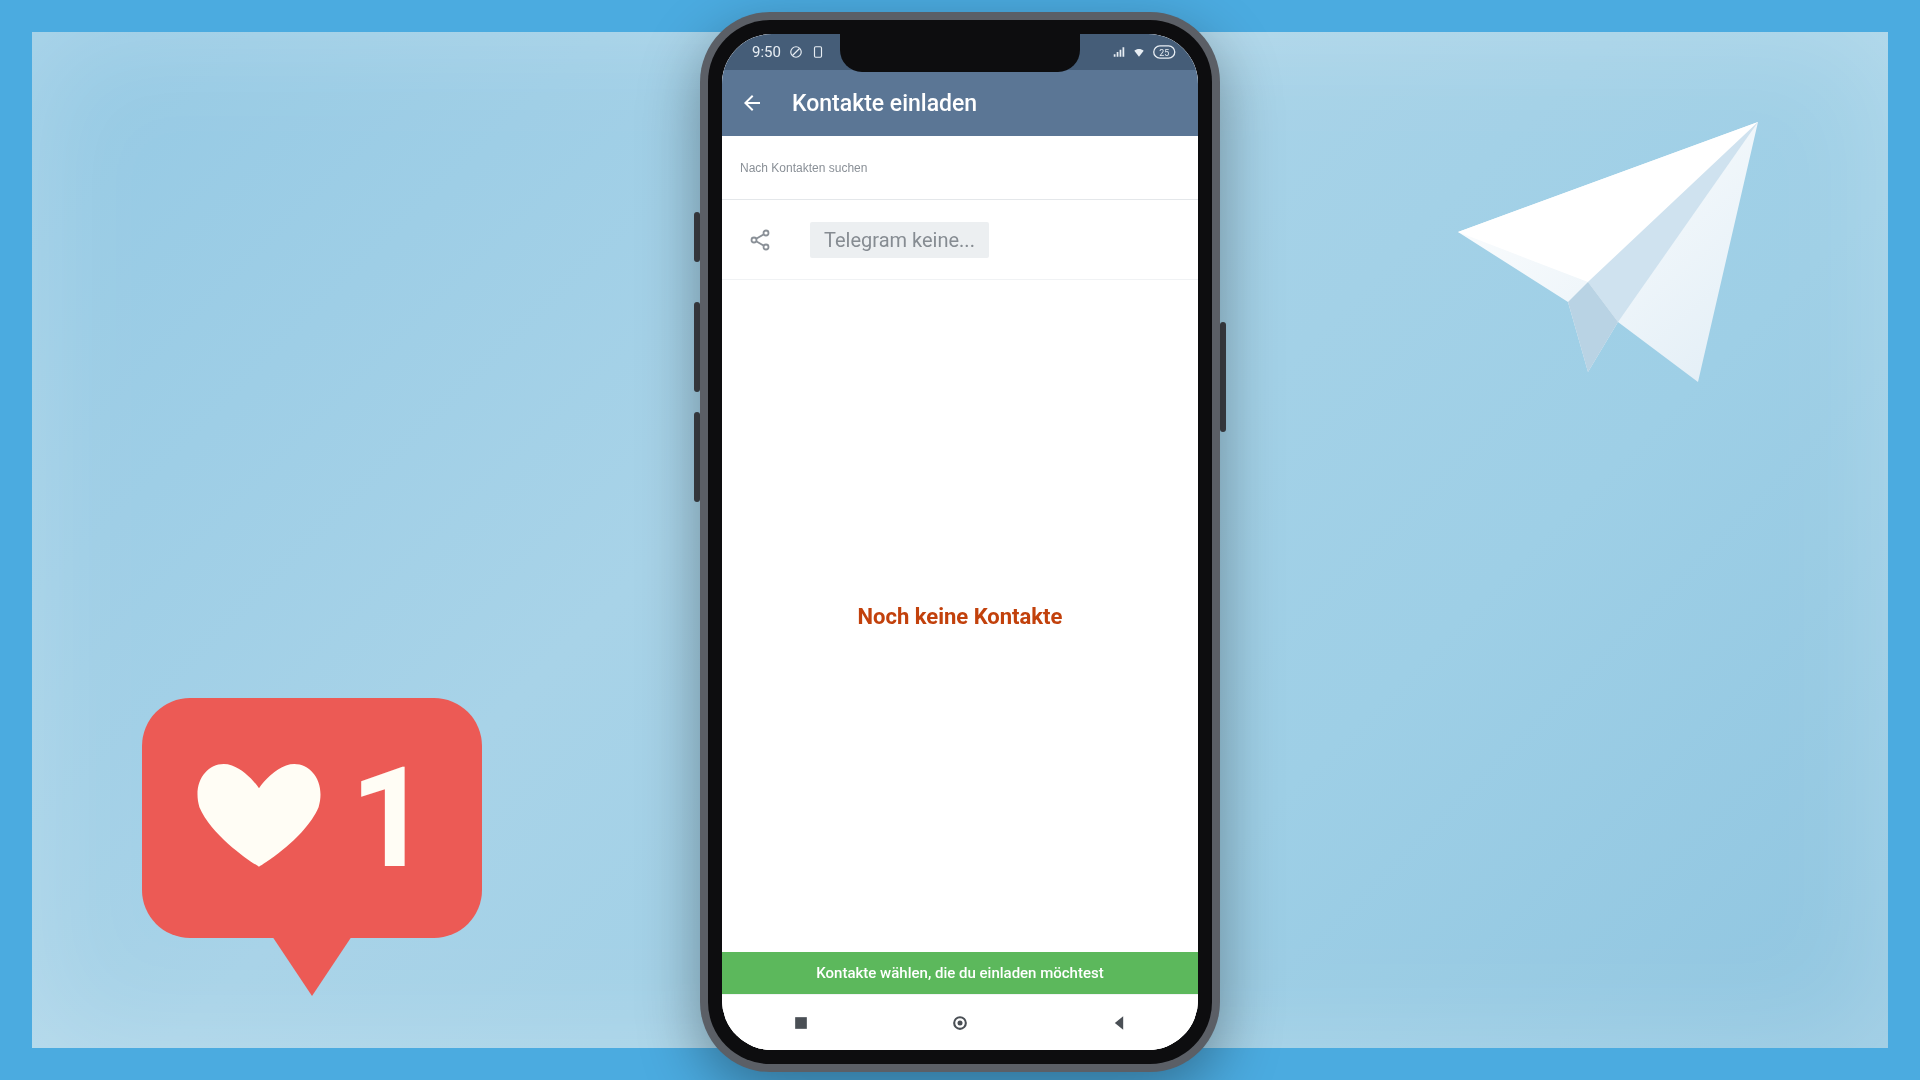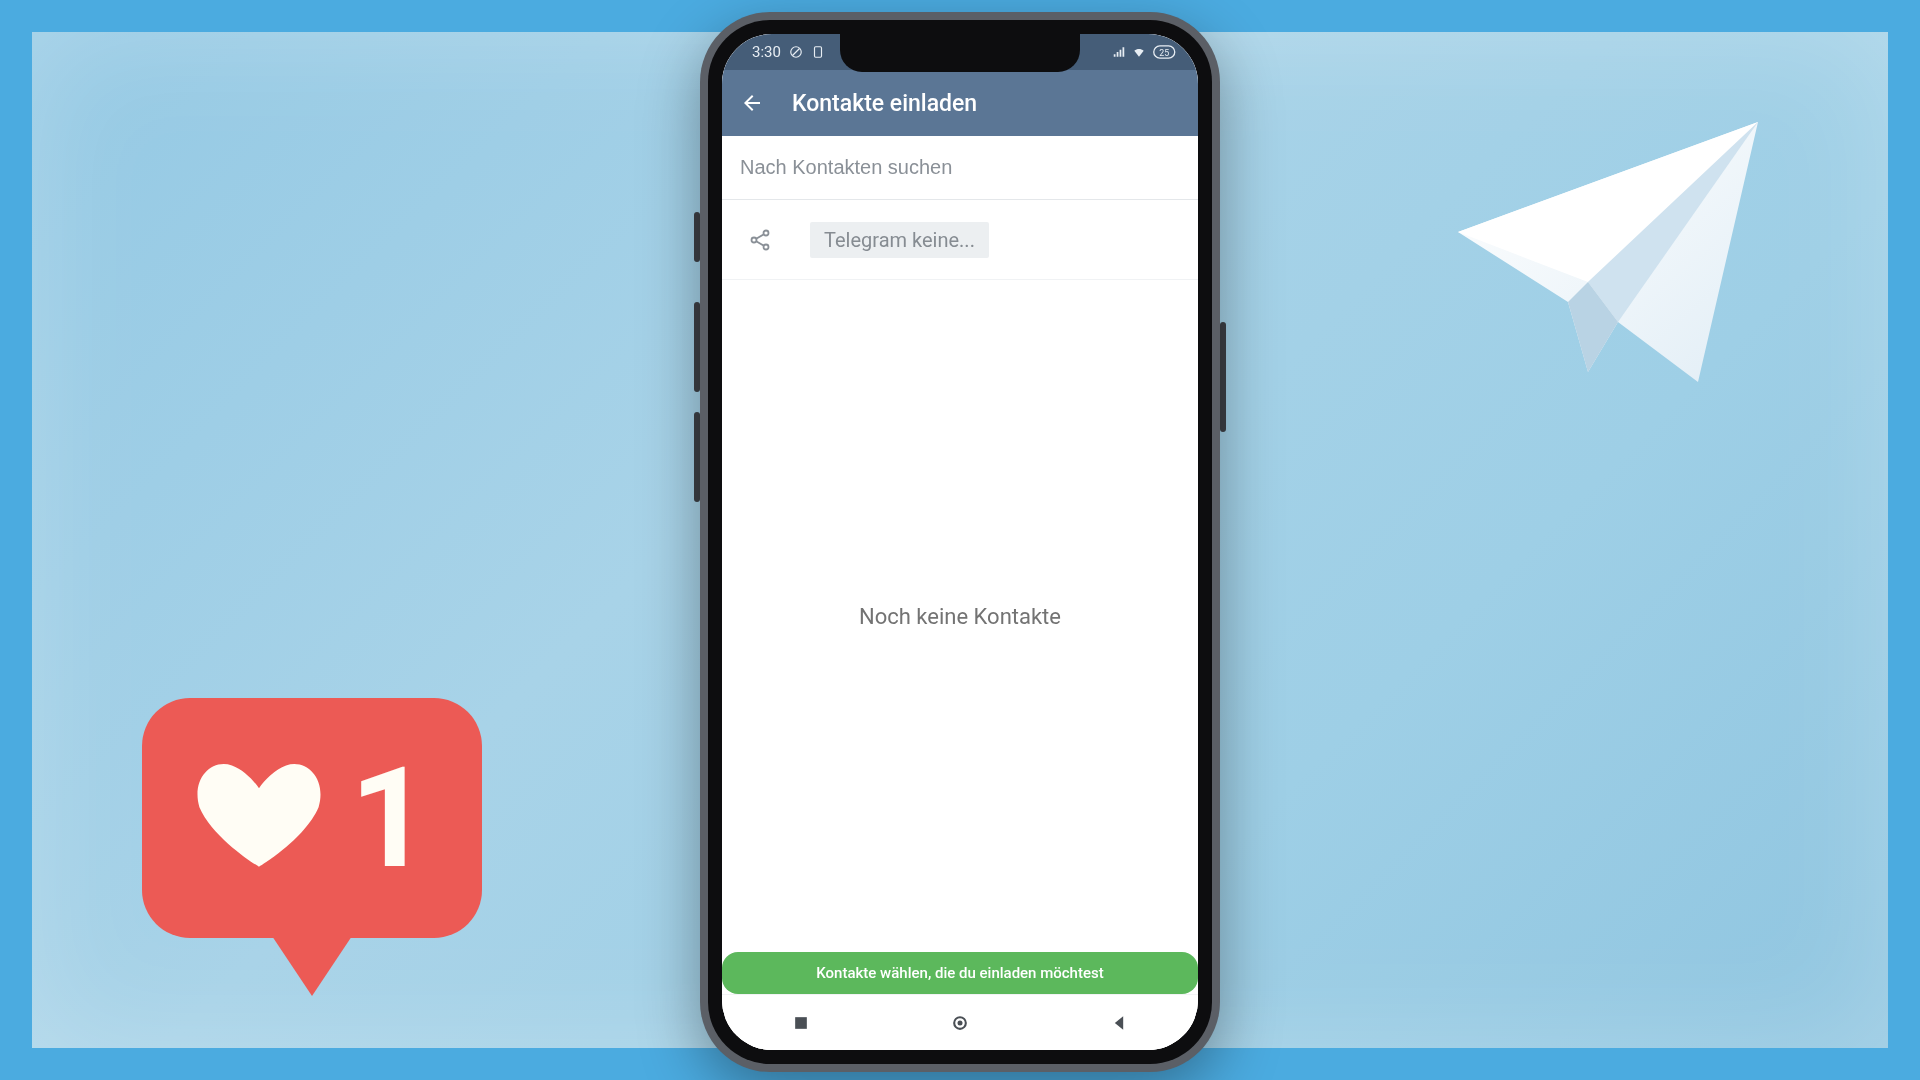--- a/index.html
+++ b/index.html
@@ -166,21 +166,21 @@
     height: 64px;
     border-bottom: 1px solid #e4e7ea;
     display: flex;
     align-items: center;
     padding: 0 18px;
   }
   .searchbar input {
     border: none;
     outline: none;
     width: 100%;
-    font-size: 20px;
+    font-size: 12px;
     color: #4a4f55;
     background: transparent;
   }
   .searchbar input::placeholder { color: #8a9097; }
 
   .share-row {
     height: 80px;
     display: flex;
     align-items: center;
     padding: 0 26px;
@@ -197,31 +197,31 @@
     font-size: 20px;
   }
 
   .empty {
     flex: 1;
     display: flex;
     align-items: center;
     justify-content: center;
   }
   .empty-text {
-    color: #737373;
+    color: #c2410c;
     font-size: 22px;
+    font-weight: bold;
   }
 
   .bottom-banner {
     height: 42px;
     background: #5cb85c;
     display: flex;
     align-items: center;
     justify-content: center;
-    border-radius: 16px;
   }
   .bottom-banner-text {
     color: #fff;
     font-size: 15px;
     font-weight: 500;
   }
 
   .navbar {
     height: 56px;
     background: #fff;
@@ -272,21 +272,21 @@
     <div class="side-btn sb4"></div>
     <div class="phone-outer"></div>
     <div class="phone-mid"></div>
     <div class="phone-inner">
       <div class="notch"></div>
 
       <div class="screen">
 
         <div class="statusbar">
           <div class="left">
-            <span>3:30</span>
+            <span>9:50</span>
             <svg class="sb-icon" viewBox="0 0 24 24">
                 <circle cx="12" cy="12" r="9" fill="none" stroke="#e7edf3" stroke-width="2"></circle>
                 <line x1="6" y1="18" x2="18" y2="6" stroke="#e7edf3" stroke-width="2"></line>
               </svg>
             <svg class="sb-icon" viewBox="0 0 24 24">
                 <rect x="6" y="3" width="12" height="18" rx="2" fill="none" stroke="#e7edf3" stroke-width="2"></rect>
               </svg>
           </div>
           <div class="right">
             <svg class="sb-icon" viewBox="0 0 24 24">

